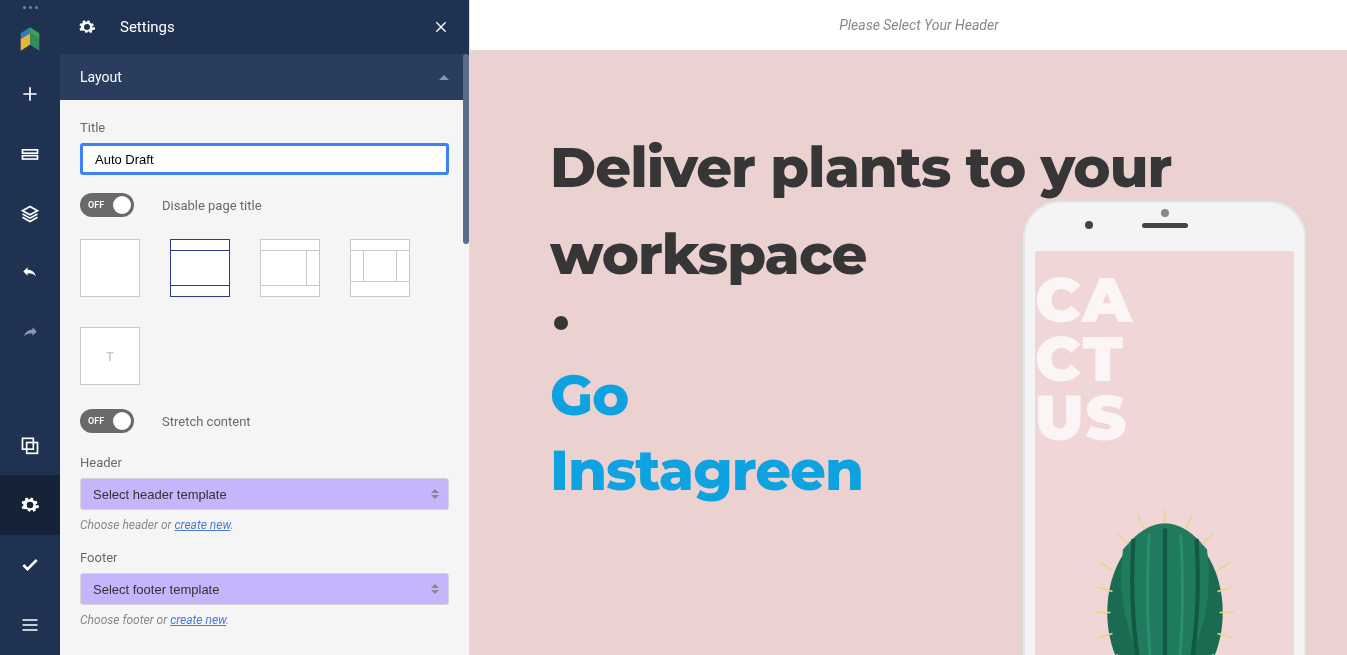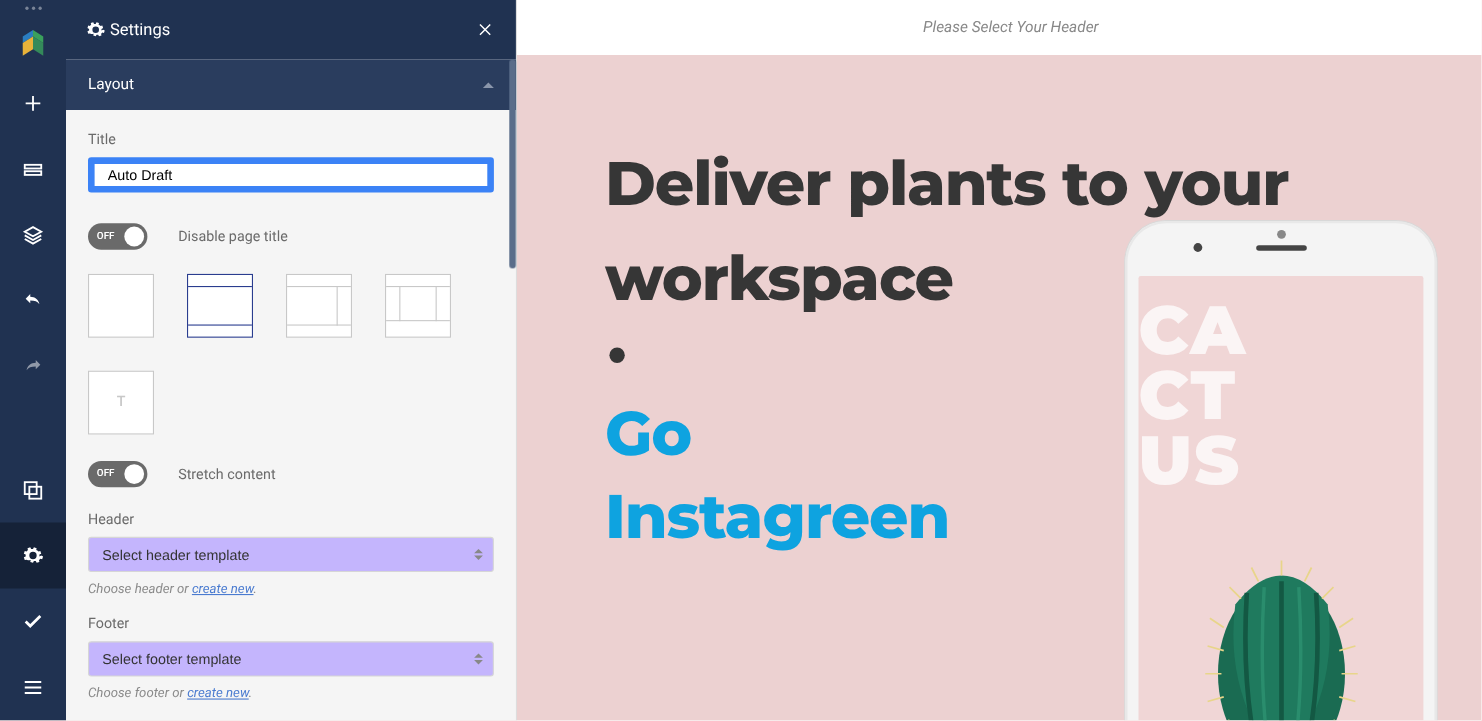--- a/index.html
+++ b/index.html
@@ -66,21 +66,21 @@
     z-index:5;
   }
   .panel-header{
     height:54px;
     background:#203251;
     color:#fff;
     display:flex;
     align-items:center;
     padding:0 18px;
     font-size:15px;
-    gap:4px;
+    gap:24px;
   }
   .panel-header svg{width:18px;height:18px;fill:#fff;}
   .panel-close{
     margin-left:auto;
     width:20px;height:20px;
     cursor:pointer;
     display:flex;align-items:center;justify-content:center;
   }
   .panel-close svg{width:16px;height:16px;stroke:#fff;stroke-width:2;fill:none;}
 
@@ -109,26 +109,26 @@
   }
   .field-label{
     font-size:13px;
     color:#6a6a6a;
     margin-bottom:8px;
     display:block;
   }
   .text-input{
     width:100%;
     height:32px;
-    border:6px solid #3b82f6;
+    border:3px solid #3b82f6;
     border-radius:3px;
     padding:0 12px;
     font-size:13px;
     background:#fff;
-    margin-bottom:28px;
+    margin-bottom:18px;
   }
 
   .toggle-row{
     display:flex;
     align-items:center;
     gap:28px;
     margin-bottom:22px;
   }
   .toggle{
     width:54px;height:24px;

